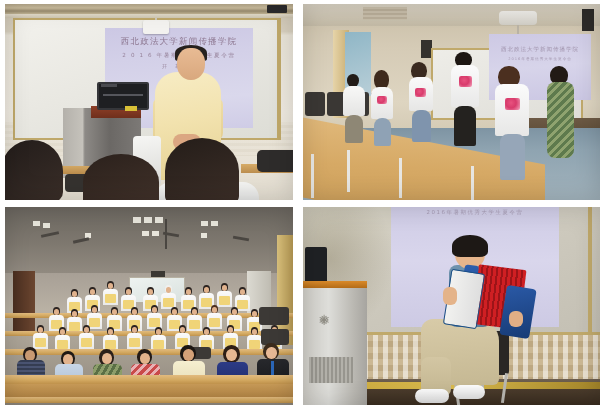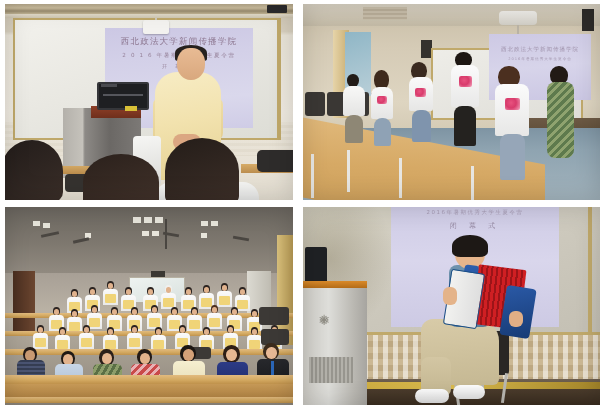--- a/index.html
+++ b/index.html
@@ -876,21 +876,20 @@
       <div class="vignette"></div>
     </div>
 
     <div class="photo p4">
       <div class="wall"></div>
       <div class="board"></div>
       <div class="texture"></div>
       <div class="board-r"></div>
       <div class="screen"></div>
       <div class="s-l1">2016年暑期优秀大学生夏令营</div>
-      <div class="s-l2">闭  幕  式</div>
       <div class="brick"></div>
       <div class="stagefloor"></div>
       <div class="stage-lip"></div>
       <div class="stage-front"></div>
 
       <div class="podium-mon"></div>
       <div class="podium"></div>
       <div class="podium-band"></div>
       <div class="podium-flower">❅</div>
       <div class="podium-vent"></div>

